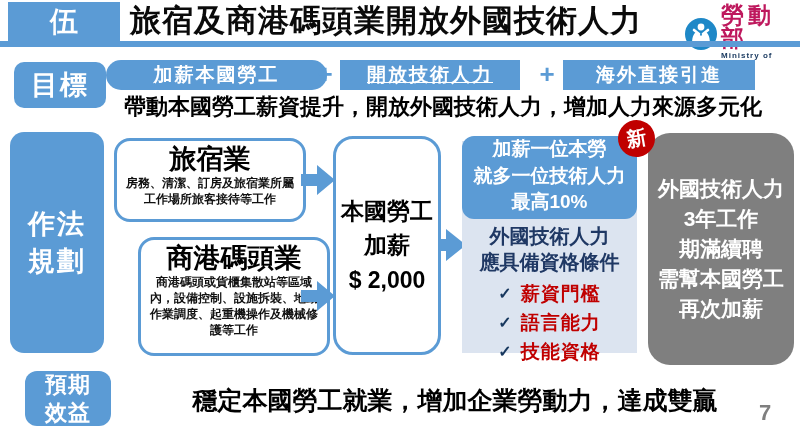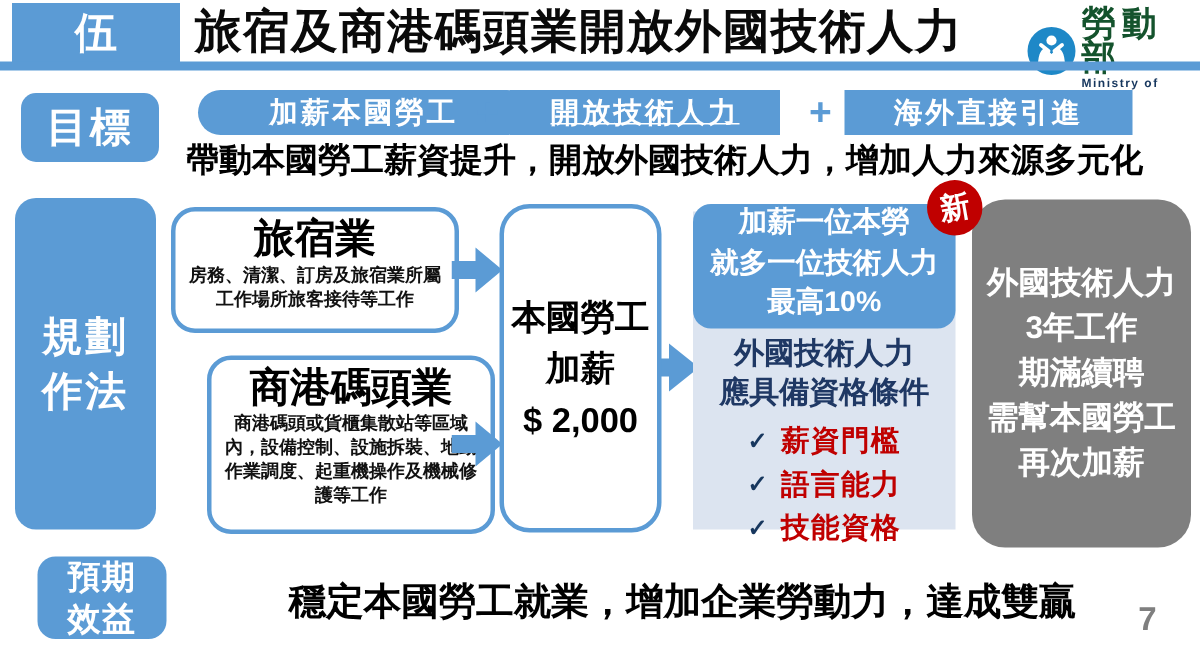--- a/index.html
+++ b/index.html
@@ -9,31 +9,31 @@
 
   
   .section-tab { position:absolute; left:8px; top:2px; width:112px; height:40px;
     background:#5b9bd5; color:#fff; font-size:28px; font-weight:900;
     display:flex; align-items:center; justify-content:center; }
   .slide-title { position:absolute; left:130px; top:0; height:42px; line-height:42px;
     font-size:31px; font-weight:900; color:#0a0a0a; letter-spacing:1px; white-space:nowrap; }
   .header-rule { position:absolute; left:0; top:41px; width:800px; height:6px; background:#5b9bd5; }
   .logo { position:absolute; left:684px; top:4px; display:flex; align-items:center; gap:3px; }
   .logo-text-col { display:flex; flex-direction:column; line-height:1; }
-  .logo-name { font-size:23px; font-weight:900; color:#14532d; letter-spacing:4px; }
+  .logo-name { font-size:23px; font-weight:900; color:#be185d; letter-spacing:4px; }
   .logo-sub { font-size:8px; font-weight:700; color:#17375e; margin-top:2px; letter-spacing:1px; }
 
   
   .goal-label { position:absolute; left:14px; top:62px; width:92px; height:46px;
     background:#5b9bd5; border-radius:10px; color:#fff; font-size:27px; font-weight:900;
     display:flex; align-items:center; justify-content:center; letter-spacing:2px; }
   .goal-btn { position:absolute; top:60px; height:30px; background:#5b9bd5; color:#fff;
     font-size:19px; font-weight:900; display:flex; align-items:center; justify-content:center;
     letter-spacing:2px; }
-  .goal-btn.b1 { left:132px; width:221px;border-radius:15px; }
+  .goal-btn.b1 { left:106px; width:221px;border-radius:15px; }
   .goal-btn.b2 { left:340px; width:180px;text-decoration:underline; }
   .goal-btn.b3 { left:563px; width:192px; }
   .goal-plus { position:absolute; top:58px; width:30px; height:32px; color:#5b9bd5;
     font-size:26px; font-weight:900; display:flex; align-items:center; justify-content:center; }
   .goal-plus.p1 { left:310px; } .goal-plus.p2 { left:532px; }
   .goal-summary { position:absolute; left:124px; top:92px; font-size:22px; font-weight:900;
     color:#000; white-space:nowrap; }
 
   
   .plan-label { position:absolute; left:10px; top:132px; width:94px; height:221px;
@@ -120,22 +120,22 @@
 
   <div class="goal-label">目標</div>
   <div class="goal-btn b1">加薪本國勞工</div>
   <div class="goal-plus p1">+</div>
   <div class="goal-btn b2">開放技術人力</div>
   <div class="goal-plus p2">+</div>
   <div class="goal-btn b3">海外直接引進</div>
   <div class="goal-summary">帶動本國勞工薪資提升，開放外國技術人力，增加人力來源多元化</div>
 
   <div class="plan-label">
+    <span>作法</span>
     <span>規劃</span>
-    <span>作法</span>
   </div>
 
   <div class="ind-box hotel">
     <div class="ind-title">旅宿業</div>
     <div class="ind-desc">房務、清潔、訂房及旅宿業所屬工作場所旅客接待等工作</div>
   </div>
   <div class="ind-box port">
     <div class="ind-title">商港碼頭業</div>
     <div class="ind-desc">商港碼頭或貨櫃集散站等區域內，設備控制、設施拆裝、地勤作業調度、起重機操作及機械修護等工作</div>
   </div>

